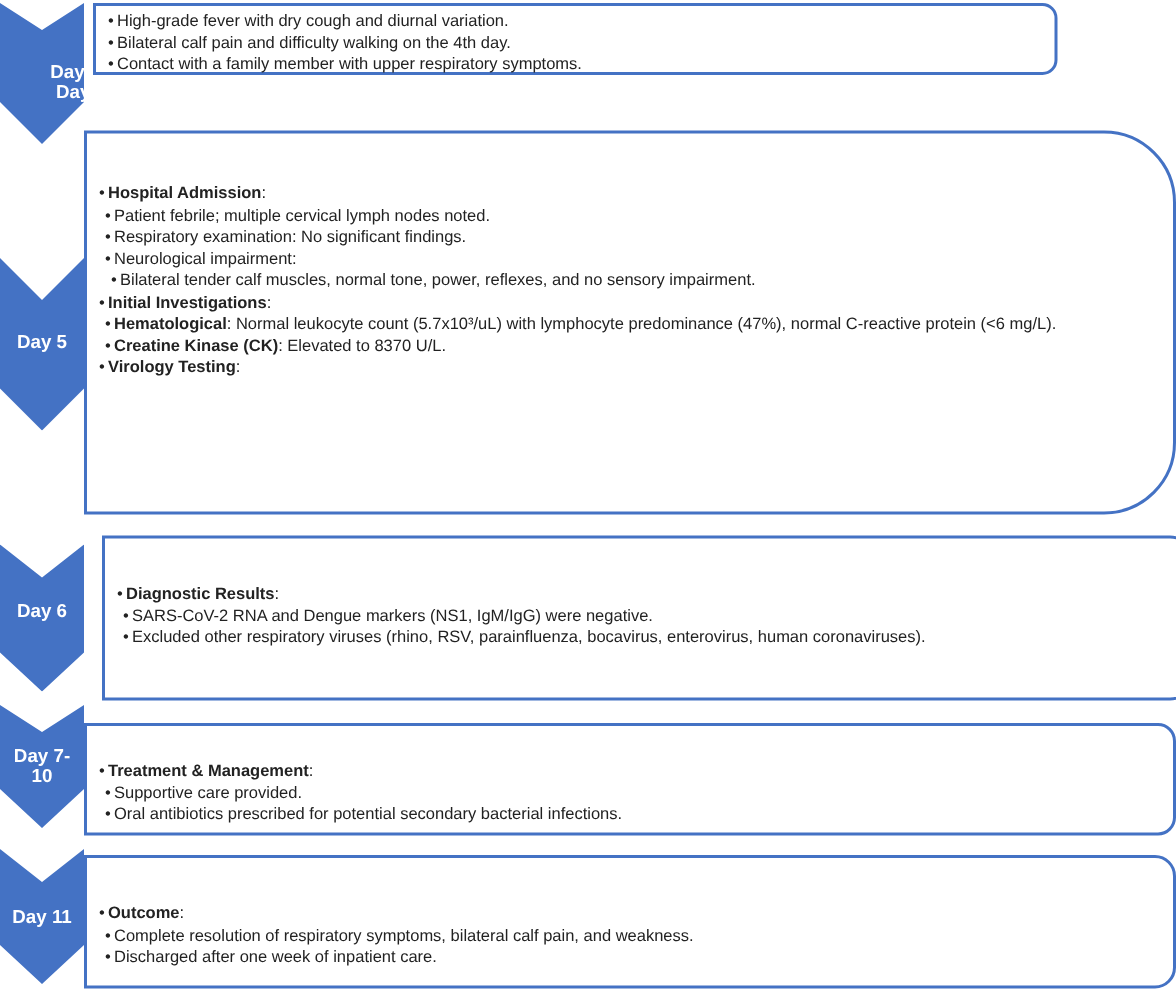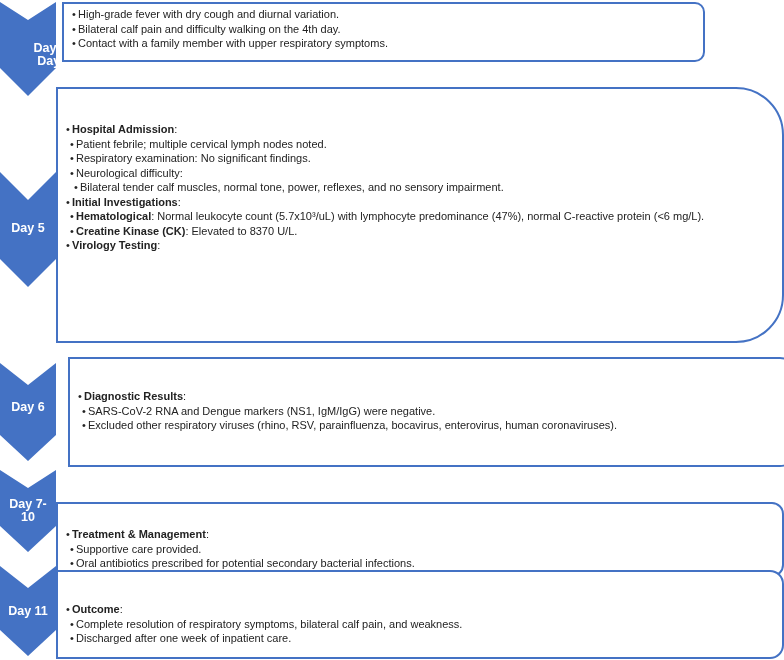--- a/index.html
+++ b/index.html
@@ -24,42 +24,42 @@
 
 <div class="chev" style="top:2px;height:94px;">
   <svg viewBox="0 0 56 94" preserveAspectRatio="none">
     <polygon points="0,0 28,18 56,0 56,66 28,94 0,66" fill="#4472C4"></polygon>
   </svg>
   <div class="lbl" style="top:40px;padding-left:26px;">
     <div>Day 1 -</div>
     <div>Day 8</div>
   </div>
 </div>
-<div class="box" style="left:62px;top:2px;width:643px;height:60px;border-radius:0 10px 10px 0;">
+<div class="box" style="left:62px;top:2px;width:643px;height:48px;border-radius:0 10px 10px 0;">
   <div class="content" style="top:3px;">
     <div class="ln l1"><span class="bullet">•</span><span>High-grade fever with dry cough and diurnal variation.</span></div>
     <div class="ln l1"><span class="bullet">•</span><span>Bilateral calf pain and difficulty walking on the 4th day.</span></div>
     <div class="ln l1"><span class="bullet">•</span><span>Contact with a family member with upper respiratory symptoms.</span></div>
   </div>
 </div>
 
 <div class="chev" style="top:172px;height:115px;">
   <svg viewBox="0 0 56 115" preserveAspectRatio="none">
     <polygon points="0,0 28,28 56,0 56,87 28,115 0,87" fill="#4472C4"></polygon>
   </svg>
   <div class="lbl" style="top:50px;">
     <div>Day 5</div>
   </div>
 </div>
 <div class="box" style="left:56px;top:87px;width:728px;height:256px;border-radius:0 48px 48px 0;">
   <div class="content" style="top:33px;width:712px;">
     <div class="ln l1"><span class="bullet">•</span><span class="b">Hospital Admission</span><span>:</span></div>
     <div class="ln l2"><span class="bullet">•</span><span>Patient febrile; multiple cervical lymph nodes noted.</span></div>
     <div class="ln l2"><span class="bullet">•</span><span>Respiratory examination: No significant findings.</span></div>
-    <div class="ln l2"><span class="bullet">•</span><span>Neurological difficulty:</span></div>
+    <div class="ln l2"><span class="bullet">•</span><span>Neurological impairment:</span></div>
     <div class="ln l3"><span class="bullet">•</span><span>Bilateral tender calf muscles, normal tone, power, reflexes, and no sensory impairment.</span></div>
     <div class="ln l1"><span class="bullet">•</span><span class="b">Initial Investigations</span><span>:</span></div>
     <div class="ln l2 wrap" style="padding-right:4px;"><span class="bullet">•</span><span class="b">Hematological</span><span>: Normal leukocyte count (5.7x10³/uL) with lymphocyte predominance (47%), normal C-reactive protein (&lt;6 mg/L).</span></div>
     <div class="ln l2"><span class="bullet">•</span><span class="b">Creatine Kinase (CK)</span><span>: Elevated to 8370 U/L.</span></div>
     <div class="ln l1"><span class="bullet">•</span><span class="b">Virology Testing</span><span>:</span></div>
   </div>
 </div>
 
 <div class="chev" style="top:363px;height:98px;">
   <svg viewBox="0 0 56 98" preserveAspectRatio="none">
@@ -79,21 +79,21 @@
 
 <div class="chev" style="top:470px;height:82px;">
   <svg viewBox="0 0 56 82" preserveAspectRatio="none">
     <polygon points="0,0 28,18 56,0 56,56 28,82 0,56" fill="#4472C4"></polygon>
   </svg>
   <div class="lbl" style="top:28px;">
     <div>Day 7-</div>
     <div>10</div>
   </div>
 </div>
-<div class="box" style="left:56px;top:482px;width:728px;height:75px;border-radius:0 12px 12px 0;margin-top:20px;">
+<div class="box" style="left:56px;top:482px;width:728px;height:75px;border-radius:0 12px 12px 0;">
   <div class="content" style="top:23px;">
     <div class="ln l1"><span class="bullet">•</span><span class="b">Treatment &amp; Management</span><span>:</span></div>
     <div class="ln l2"><span class="bullet">•</span><span>Supportive care provided.</span></div>
     <div class="ln l2"><span class="bullet">•</span><span>Oral antibiotics prescribed for potential secondary bacterial infections.</span></div>
   </div>
 </div>
 
 <div class="chev" style="top:566px;height:90px;">
   <svg viewBox="0 0 56 90" preserveAspectRatio="none">
     <polygon points="0,0 28,22 56,0 56,64 28,90 0,64" fill="#4472C4"></polygon>

